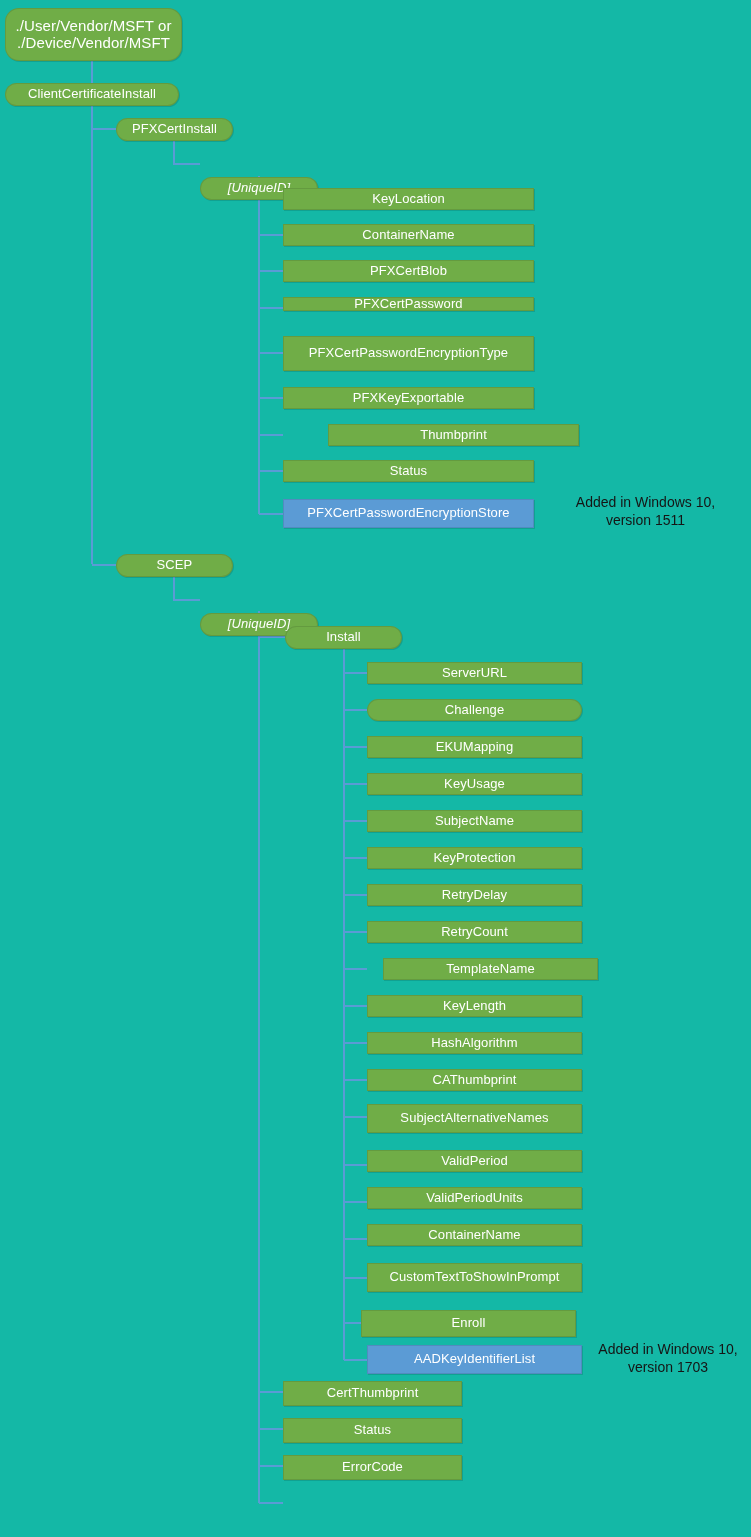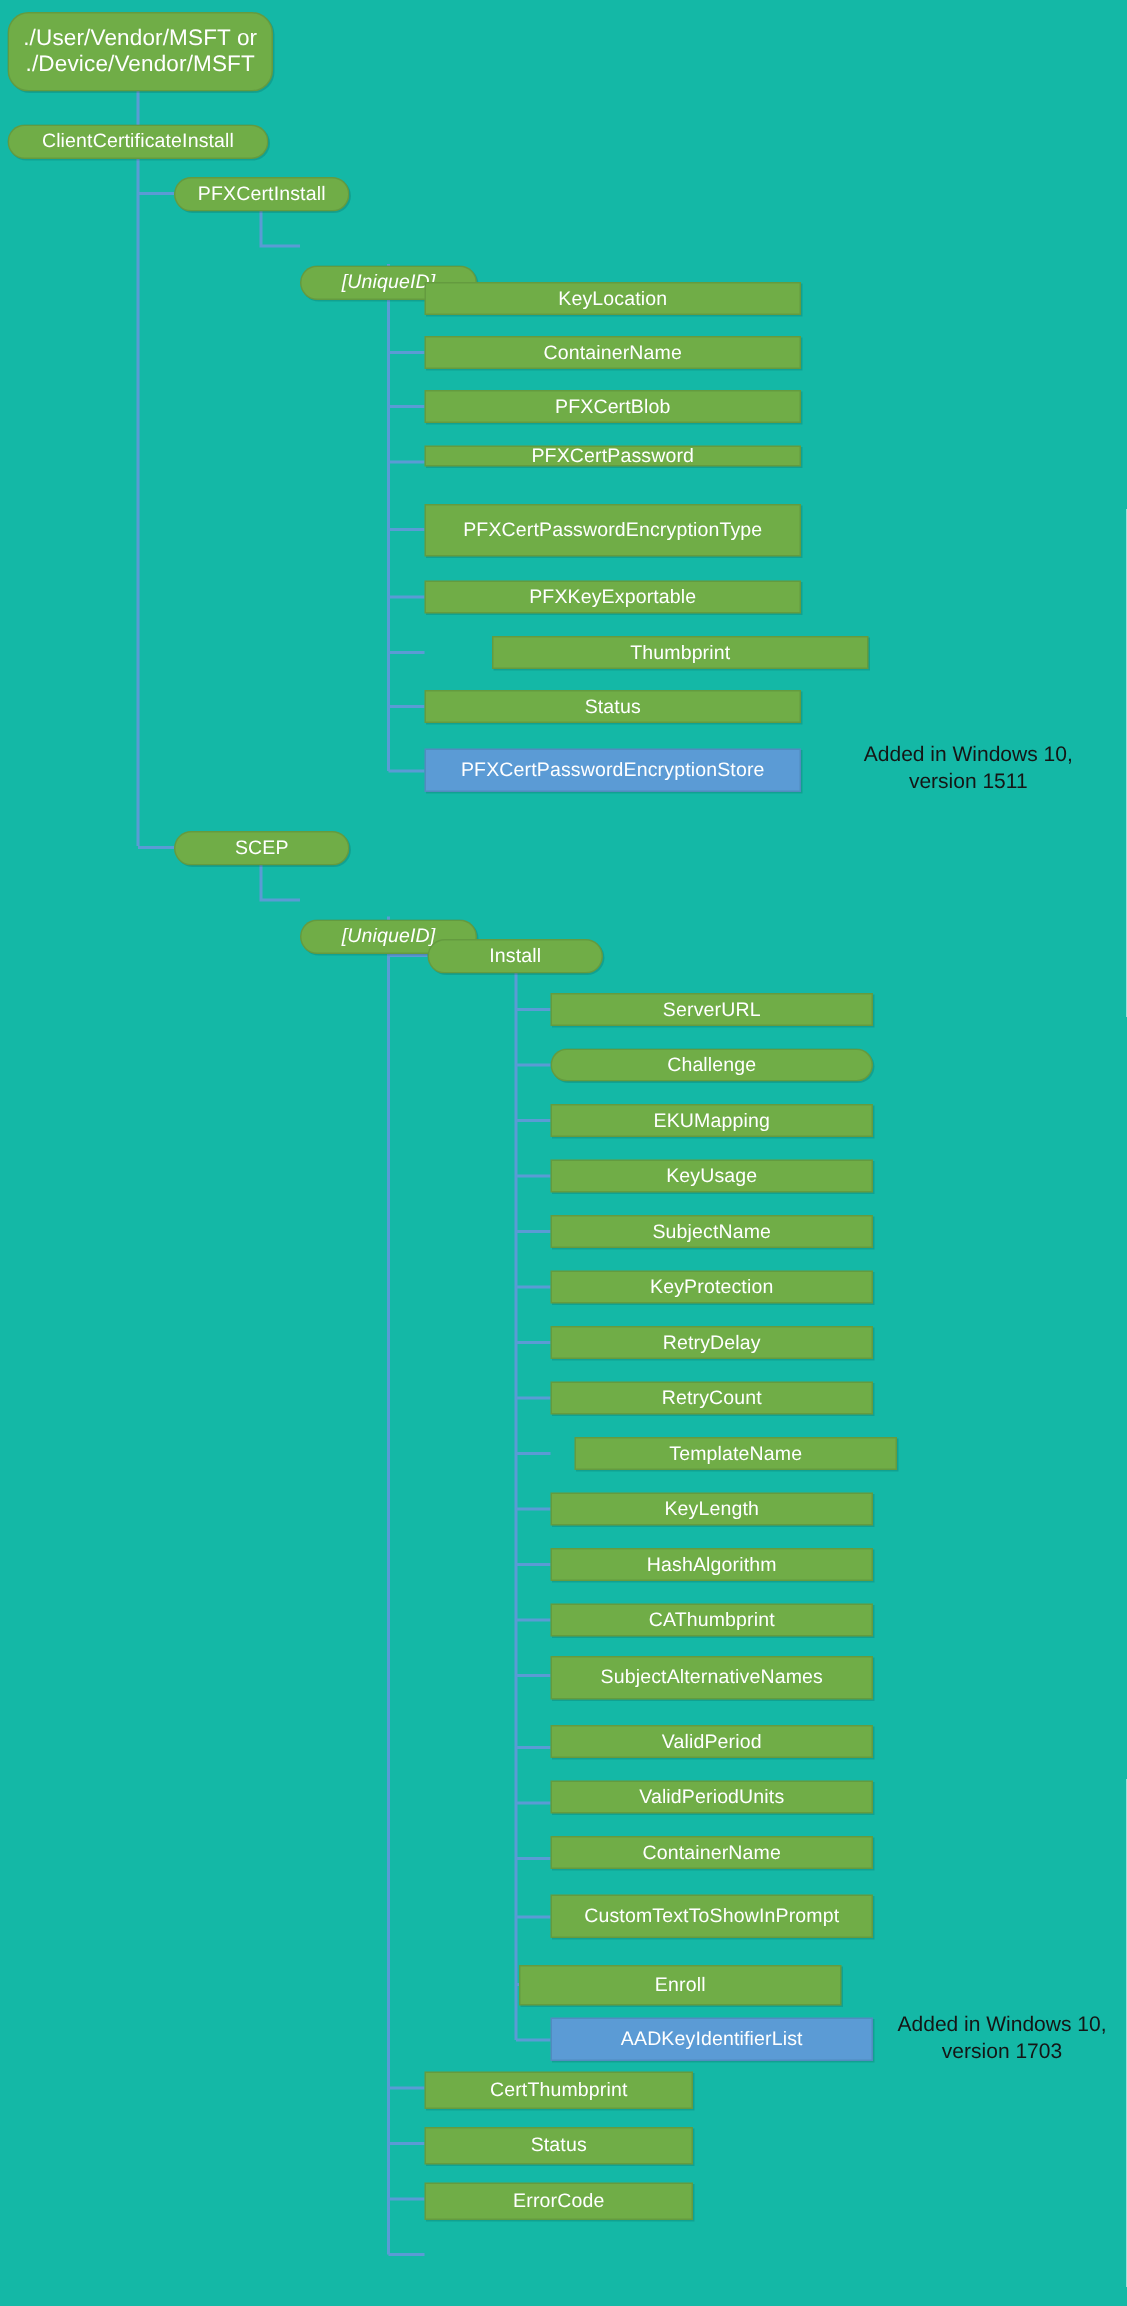--- a/index.html
+++ b/index.html
@@ -151,21 +151,21 @@
   <div class="node green rect" style="left:367px; top:921px; width:215px; height:22px; font-size:13px;">RetryCount</div>
   <div class="node green rect" style="left:367px; top:958px; width:215px; height:22px; font-size:13px;margin-left:16px;">TemplateName</div>
   <div class="node green rect" style="left:367px; top:995px; width:215px; height:22px; font-size:13px;">KeyLength</div>
   <div class="node green rect" style="left:367px; top:1032px; width:215px; height:22px; font-size:13px;">HashAlgorithm</div>
   <div class="node green rect" style="left:367px; top:1069px; width:215px; height:22px; font-size:13px;">CAThumbprint</div>
   <div class="node green rect" style="left:367px; top:1104px; width:215px; height:29px; font-size:13px;">SubjectAlternativeNames</div>
   <div class="node green rect" style="left:367px; top:1150px; width:215px; height:22px; font-size:13px;">ValidPeriod</div>
   <div class="node green rect" style="left:367px; top:1187px; width:215px; height:22px; font-size:13px;">ValidPeriodUnits</div>
   <div class="node green rect" style="left:367px; top:1224px; width:215px; height:22px; font-size:13px;">ContainerName</div>
   <div class="node green rect" style="left:367px; top:1263px; width:215px; height:29px; font-size:13px;">CustomTextToShowInPrompt</div>
-  <div class="node green rect" style="left:346px; top:1310px; width:215px; height:27px; font-size:13px;">Enroll</div>
+  <div class="node green rect" style="left:361px; top:1310px; width:215px; height:27px; font-size:13px;">Enroll</div>
   <div class="node blue rect" style="left:367px; top:1345px; width:215px; height:29px; font-size:13px;">AADKeyIdentifierList</div>
 
   <div class="annotation" style="left:592px; top:1341px; width:152px; font-size:14px;">Added in Windows 10,
 version 1703</div>
 
   <div class="node green rect" style="left:283px; top:1381px; width:179px; height:25px; font-size:13px;">CertThumbprint</div>
   <div class="node green rect" style="left:283px; top:1418px; width:179px; height:25px; font-size:13px;">Status</div>
   <div class="node green rect" style="left:283px; top:1455px; width:179px; height:25px; font-size:13px;">ErrorCode</div>
 
 </div>

